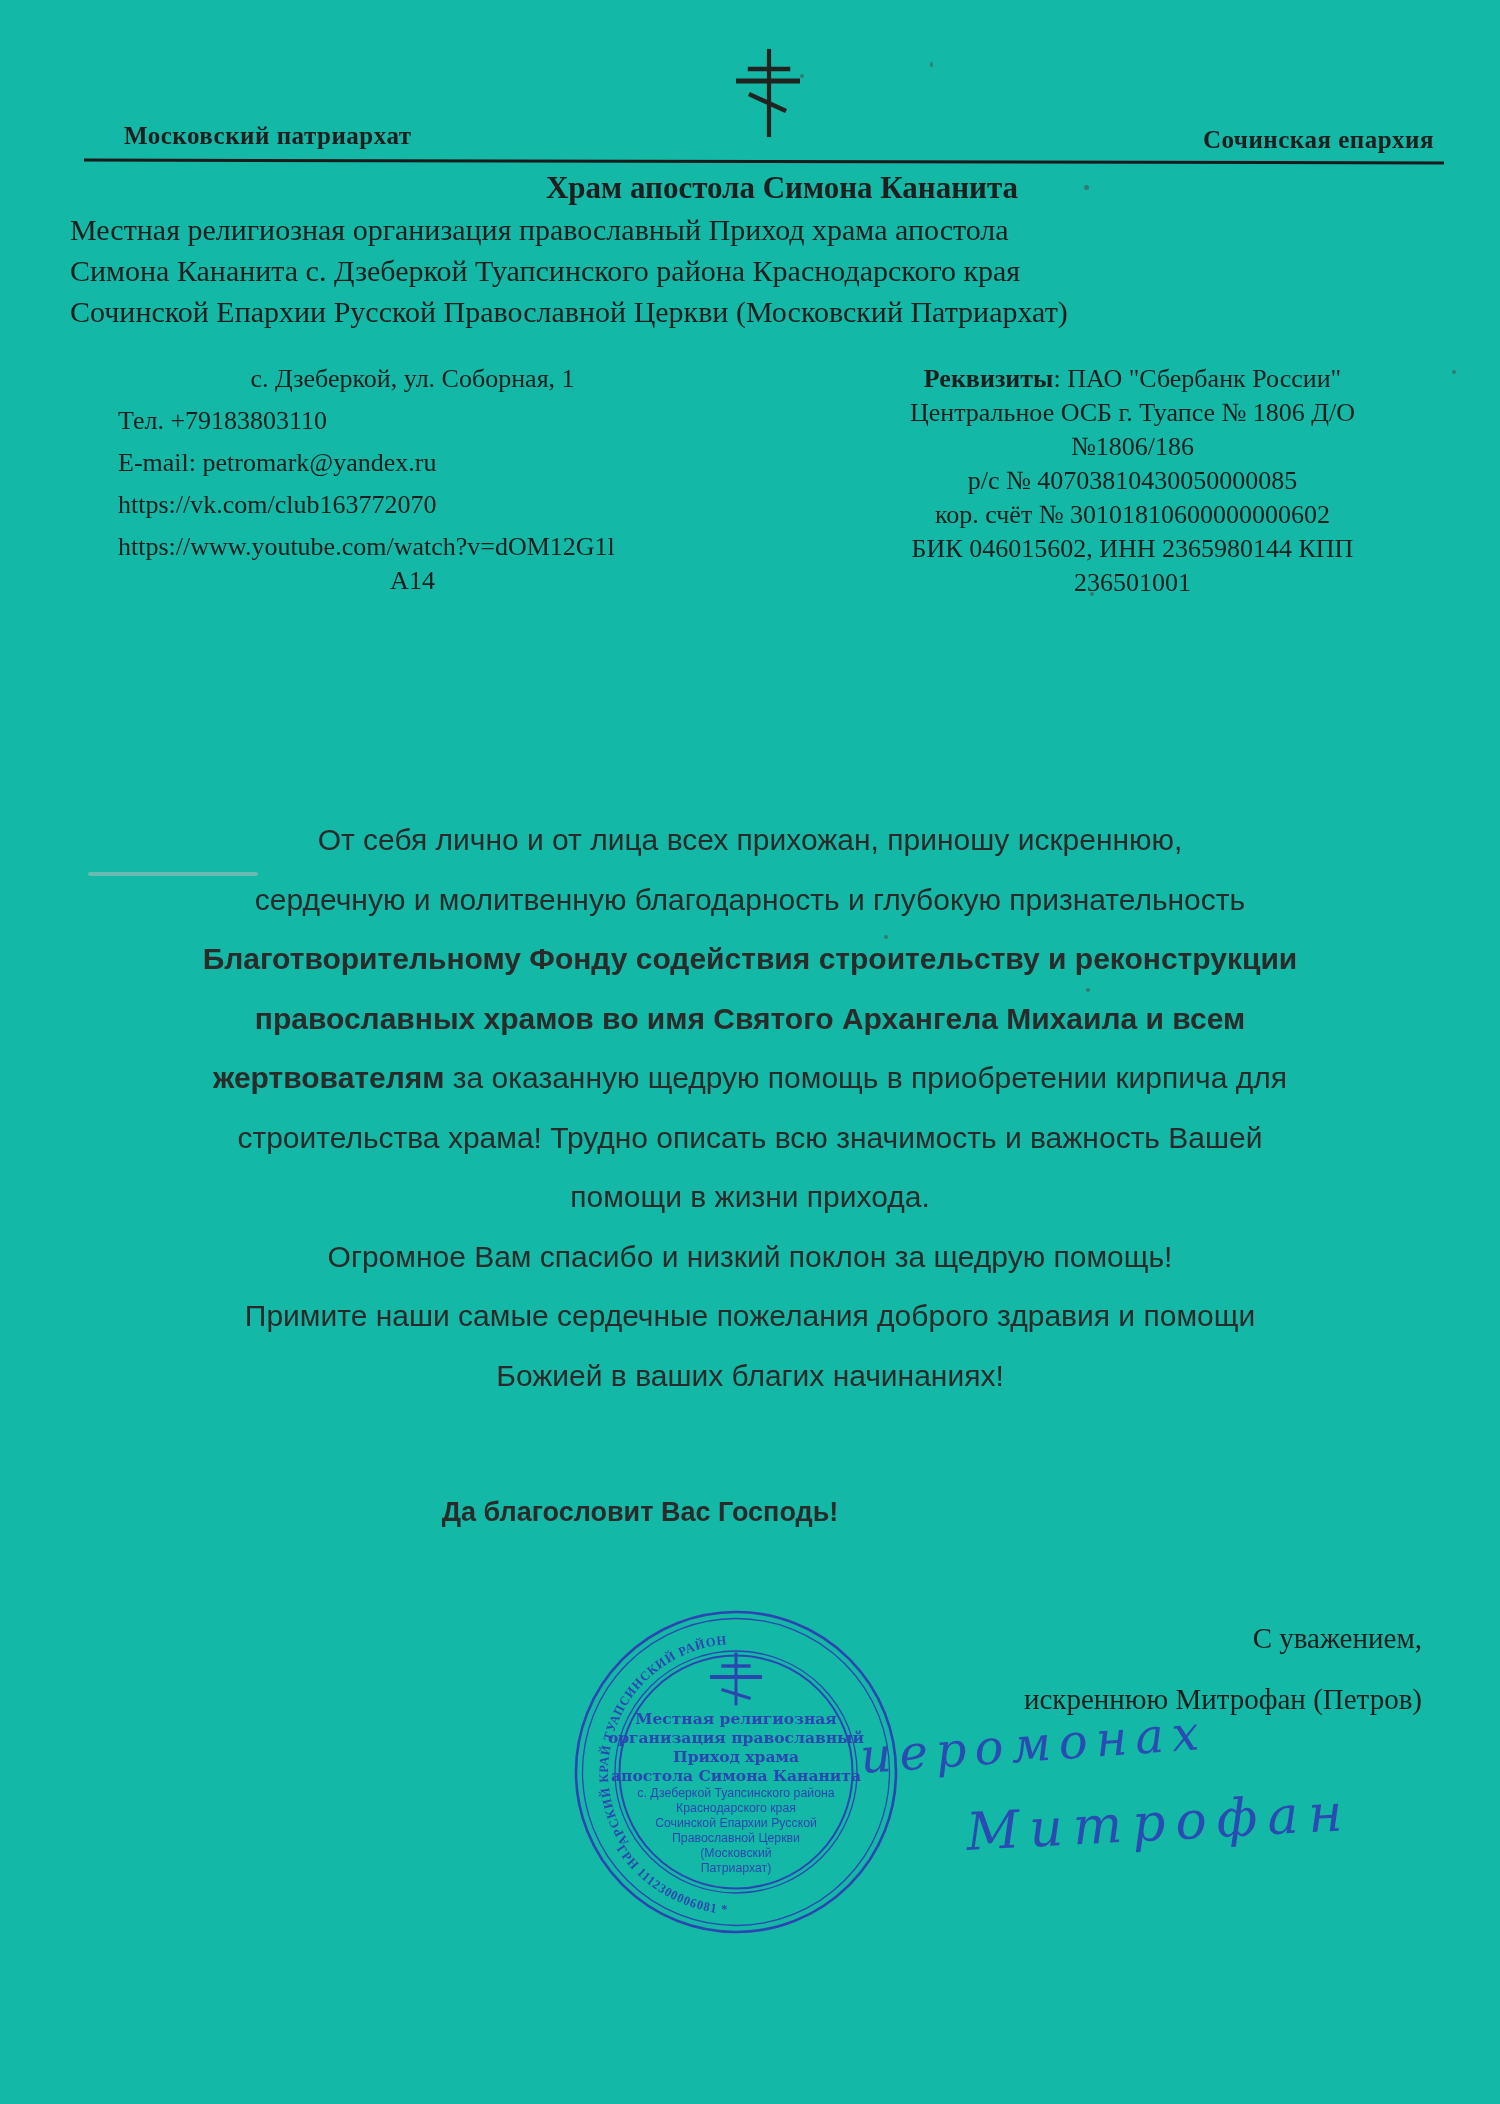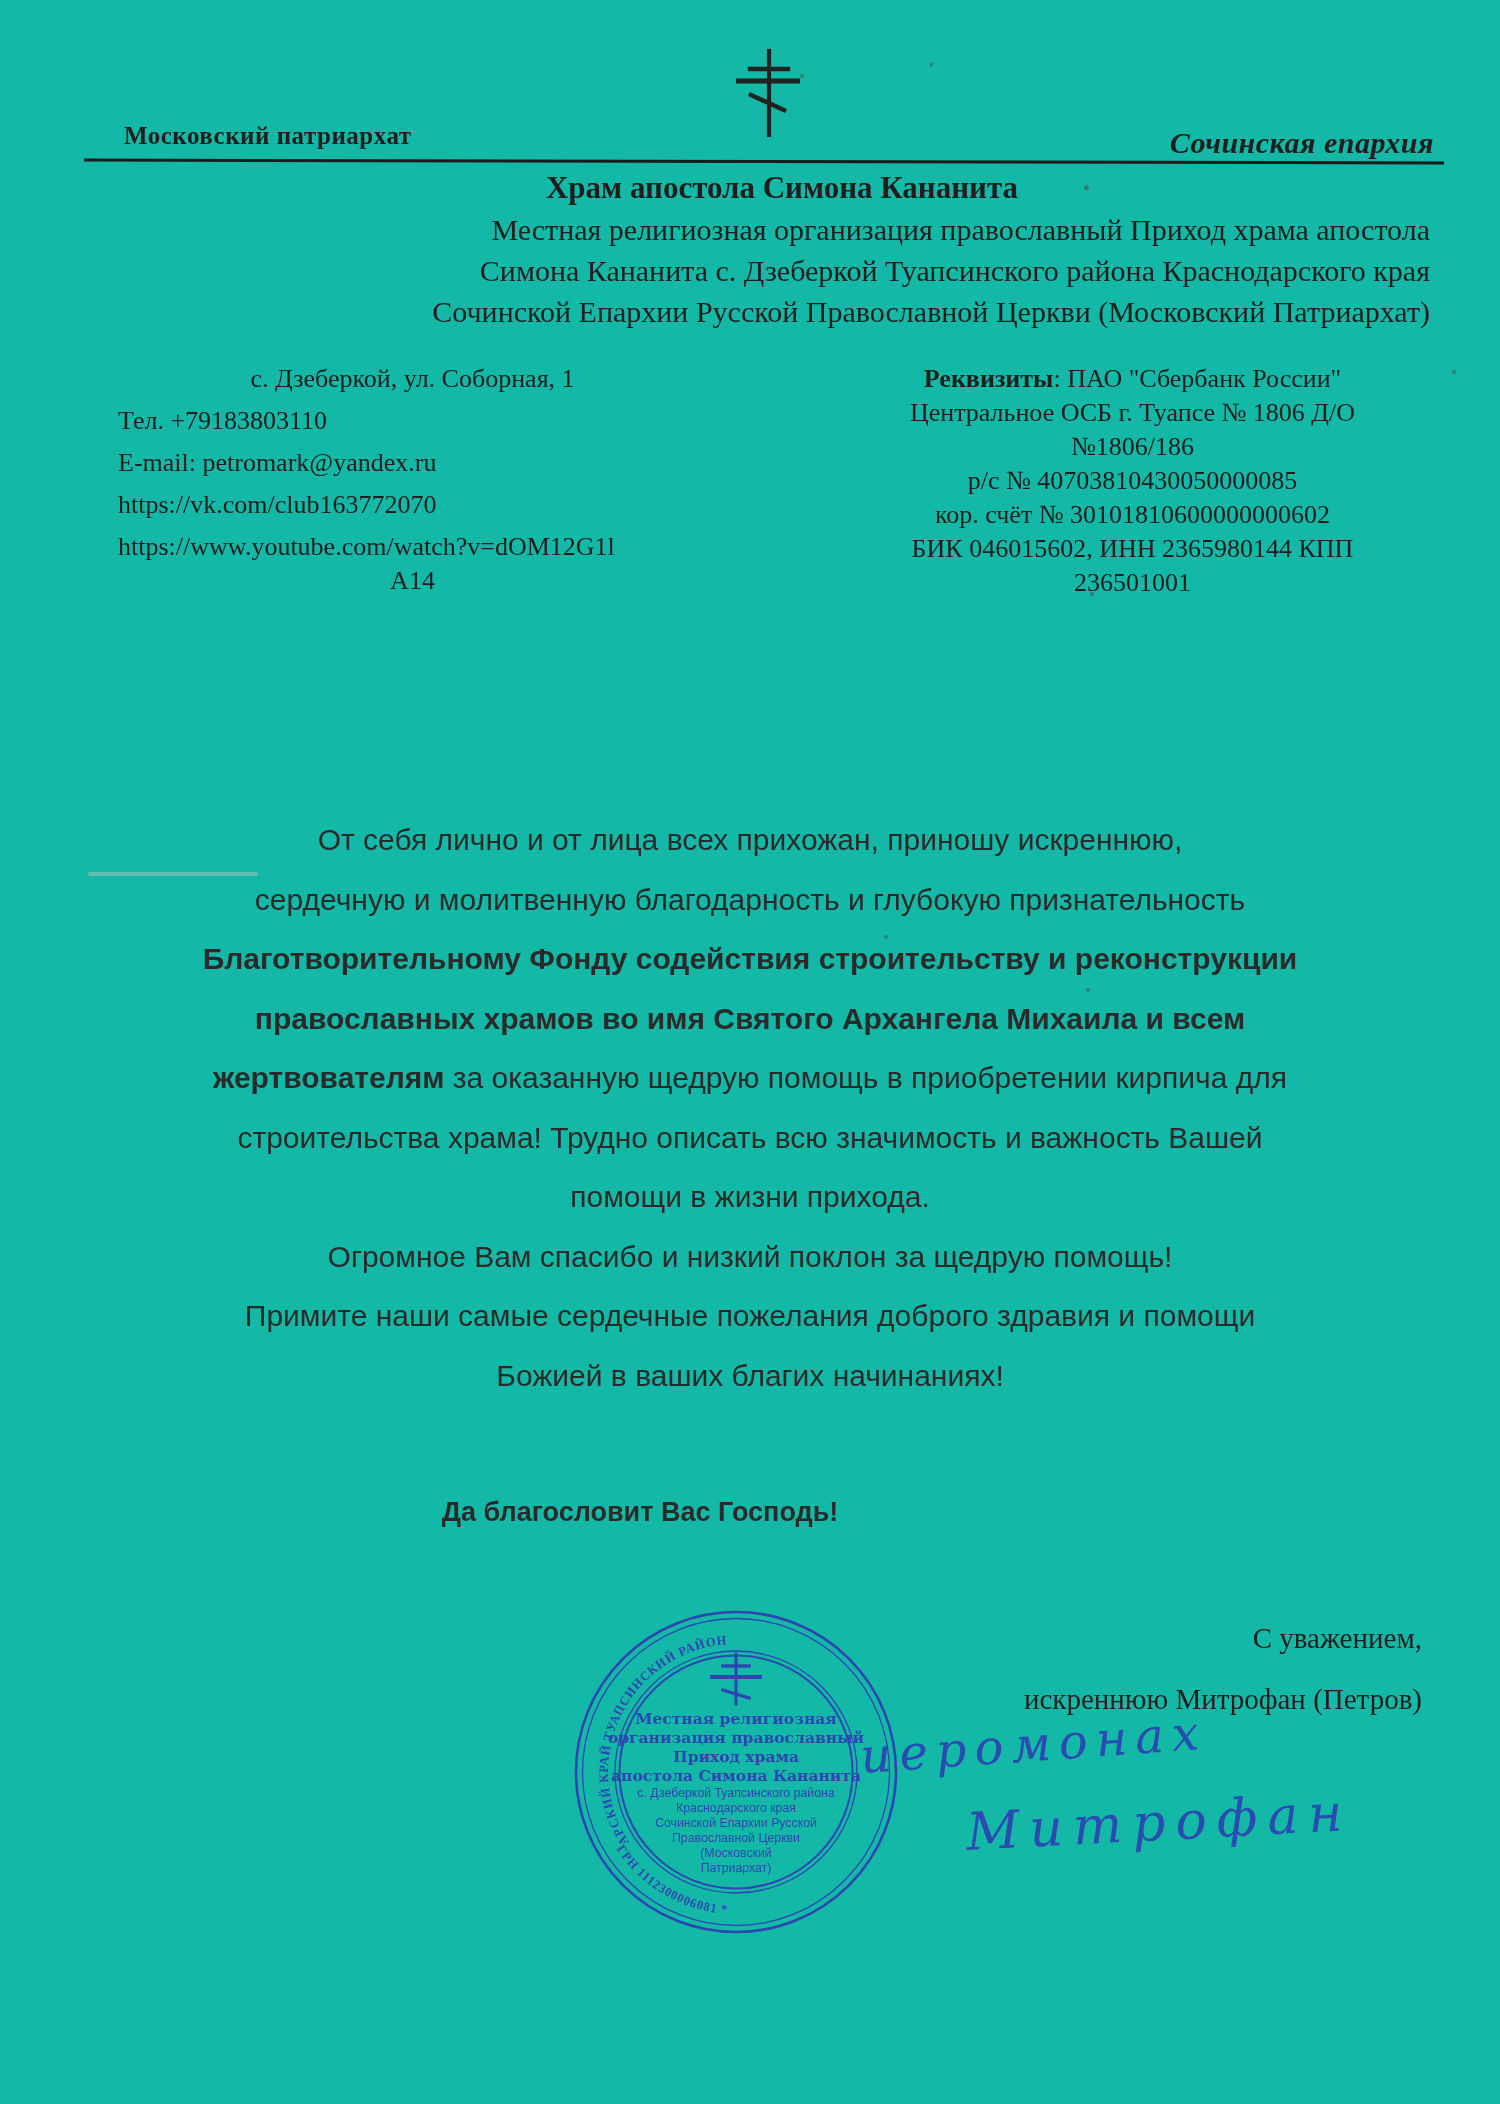--- a/index.html
+++ b/index.html
@@ -4,24 +4,24 @@
 <style>
   html,body{margin:0;padding:0;background:#e8e8e8;}
   .page{
     position:relative;width:1500px;height:2104px;margin:0 auto;
     background:#14b8a6;overflow:hidden;
     font-family:"Liberation Serif", serif;color:#1e1e1e;
   }
   
   .top-cross{position:absolute;left:736px;top:48px;}
   .lh-left{position:absolute;left:124px;top:122px;font-size:25px;font-weight:bold;letter-spacing:.5px;}
-  .lh-right{position:absolute;right:66px;top:126px;font-size:30px;font-weight:bold;letter-spacing:.5px;font-style:italic;}
+  .lh-right{position:absolute;right:66px;top:126px;font-size:25px;font-weight:bold;letter-spacing:.5px;}
   .divider{position:absolute;left:84px;top:160px;width:1360px;height:3px;background:#1b1b1b;transform:rotate(.12deg);}
   .church-name{position:absolute;left:0;top:170px;width:100%;text-align:center;font-size:31px;font-weight:bold;padding-left:32px;}
-  .org-lines{position:absolute;left:70px;top:209px;width:1360px;text-align:right;font-size:30px;line-height:41px;}
+  .org-lines{position:absolute;left:70px;top:209px;width:1360px;text-align:left;font-size:30px;line-height:41px;}
   
   .col-left{position:absolute;left:60px;top:362px;width:705px;font-size:26px;line-height:34px;}
   .col-left .c{text-align:center;}
   .col-left .l{text-align:left;padding-left:58px;margin-top:8px;}
   .col-right{position:absolute;left:825px;top:362px;width:615px;font-size:26px;line-height:34px;text-align:center;}
   .b{font-weight:bold;}
   
   .body-text{position:absolute;left:85px;top:810px;width:1330px;text-align:center;
     font-family:Liberation Sans, sans-serif;font-size:30px;line-height:59.5px;color:#2a2a2a;}
   .blessing{position:absolute;left:85px;top:1497px;width:1330px;text-align:center;

